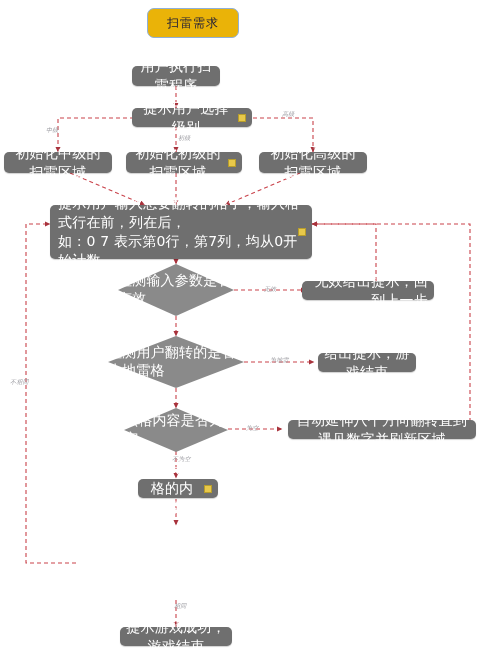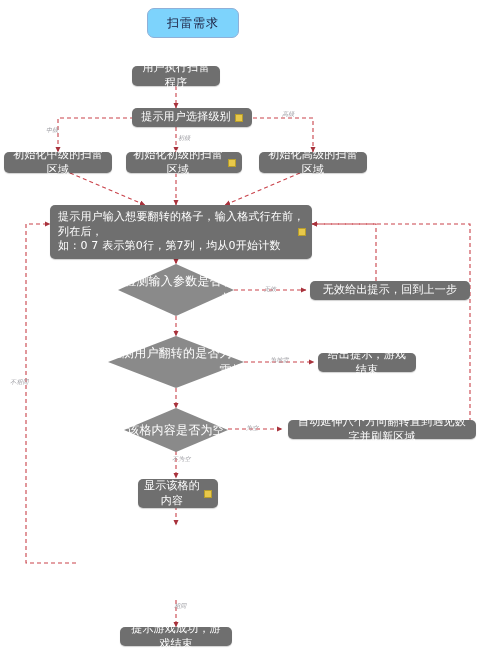--- a/index.html
+++ b/index.html
@@ -30,33 +30,33 @@
   .node {
     position: absolute;
     box-sizing: border-box;
     display: flex;
     align-items: center;
     justify-content: center;
     text-align: center;
     color: #ffffff;
     background: #6f6f6f;
     border-radius: 5px;
-    font-size: 11px;
+    font-size: 14px;
     line-height: 1.35;
     padding: 3px 6px;
     letter-spacing: 0.2px;
     box-shadow: 0 1px 1px rgba(0,0,0,0.18);
     white-space: pre-line;
     z-index: 3;
   }
   .node .label { display: block; }
   .title-box {
     position: absolute;
     box-sizing: border-box;
-    background: #7dd3fc;
+    background: #eab308;
     border: 1px solid #8fb0d8;
     border-radius: 7px;
     color: #1a1a3a;
     font-size: 12px;
     display: flex;
     align-items: center;
     justify-content: center;
     letter-spacing: 1px;
     z-index: 3;
   }
@@ -66,23 +66,23 @@
   }
   .diamond-wrap svg { display: block; }
   .diamond-text {
     position: absolute;
     left: 0; top: 0;
     width: 100%; height: 100%;
     display: flex;
     align-items: center;
     justify-content: center;
     color: #ffffff;
-    font-size: 12px;
+    font-size: 14px;
     letter-spacing: 0.2px;
-    text-align: right;
+    text-align: left;
     z-index: 3;
   }
   .edge-label {
     position: absolute;
     font-size: 6px;
     color: #9a9aa0;
     font-style: italic;
     white-space: nowrap;
     z-index: 4;
     letter-spacing: 0.3px;
@@ -184,21 +184,21 @@
     <span class="note-icon" style="position:absolute; right:6px; top:50%; transform:translateY(-50%);"></span>
   </div>
 
   <div class="diamond-wrap" style="left:118px; top:264px; width:116px; height:52px;">
     <svg width="116" height="52" viewBox="0 0 116 52" xmlns="http://www.w3.org/2000/svg">
       <polygon points="58,0 116,26 58,52 0,26" fill="#8a8a8a"></polygon>
     </svg>
     <div class="diamond-text">检测输入参数是否有效</div>
   </div>
 
-  <div class="node" style="left:310px; top:281px; width:160px; height:19px;">
+  <div class="node" style="left:302px; top:281px; width:132px; height:19px;text-align:right;">
     <span class="label">无效给出提示，回到上一步</span>
   </div>
 
   <div class="diamond-wrap" style="left:108px; top:336px; width:136px; height:52px;">
     <svg width="136" height="52" viewBox="0 0 136 52" xmlns="http://www.w3.org/2000/svg">
       <polygon points="68,0 136,26 68,52 0,26" fill="#8a8a8a"></polygon>
     </svg>
     <div class="diamond-text">检测用户翻转的是否为地雷格</div>
   </div>
 
@@ -210,21 +210,21 @@
     <svg width="104" height="44" viewBox="0 0 104 44" xmlns="http://www.w3.org/2000/svg">
       <polygon points="52,0 104,22 52,44 0,22" fill="#8a8a8a"></polygon>
     </svg>
     <div class="diamond-text">该格内容是否为空</div>
   </div>
 
   <div class="node" style="left:288px; top:420px; width:188px; height:19px;">
     <span class="label">自动延伸八个方向翻转直到遇见数字并刷新区域</span>
   </div>
 
-  <div class="node with-icon" style="left:138px; top:479px; width:80px; height:29px;">
+  <div class="node with-icon" style="left:138px; top:479px; width:80px; height:19px;">
     <span class="label">显示该格的内容</span>
     <span class="note-icon"></span>
   </div>
 
 
   <div class="node" style="left:120px; top:627px; width:112px; height:19px;">
     <span class="label">提示游戏成功，游戏结束</span>
   </div>
 
   <div class="edge-label" style="left:46px; top:126px;">中级</div>

